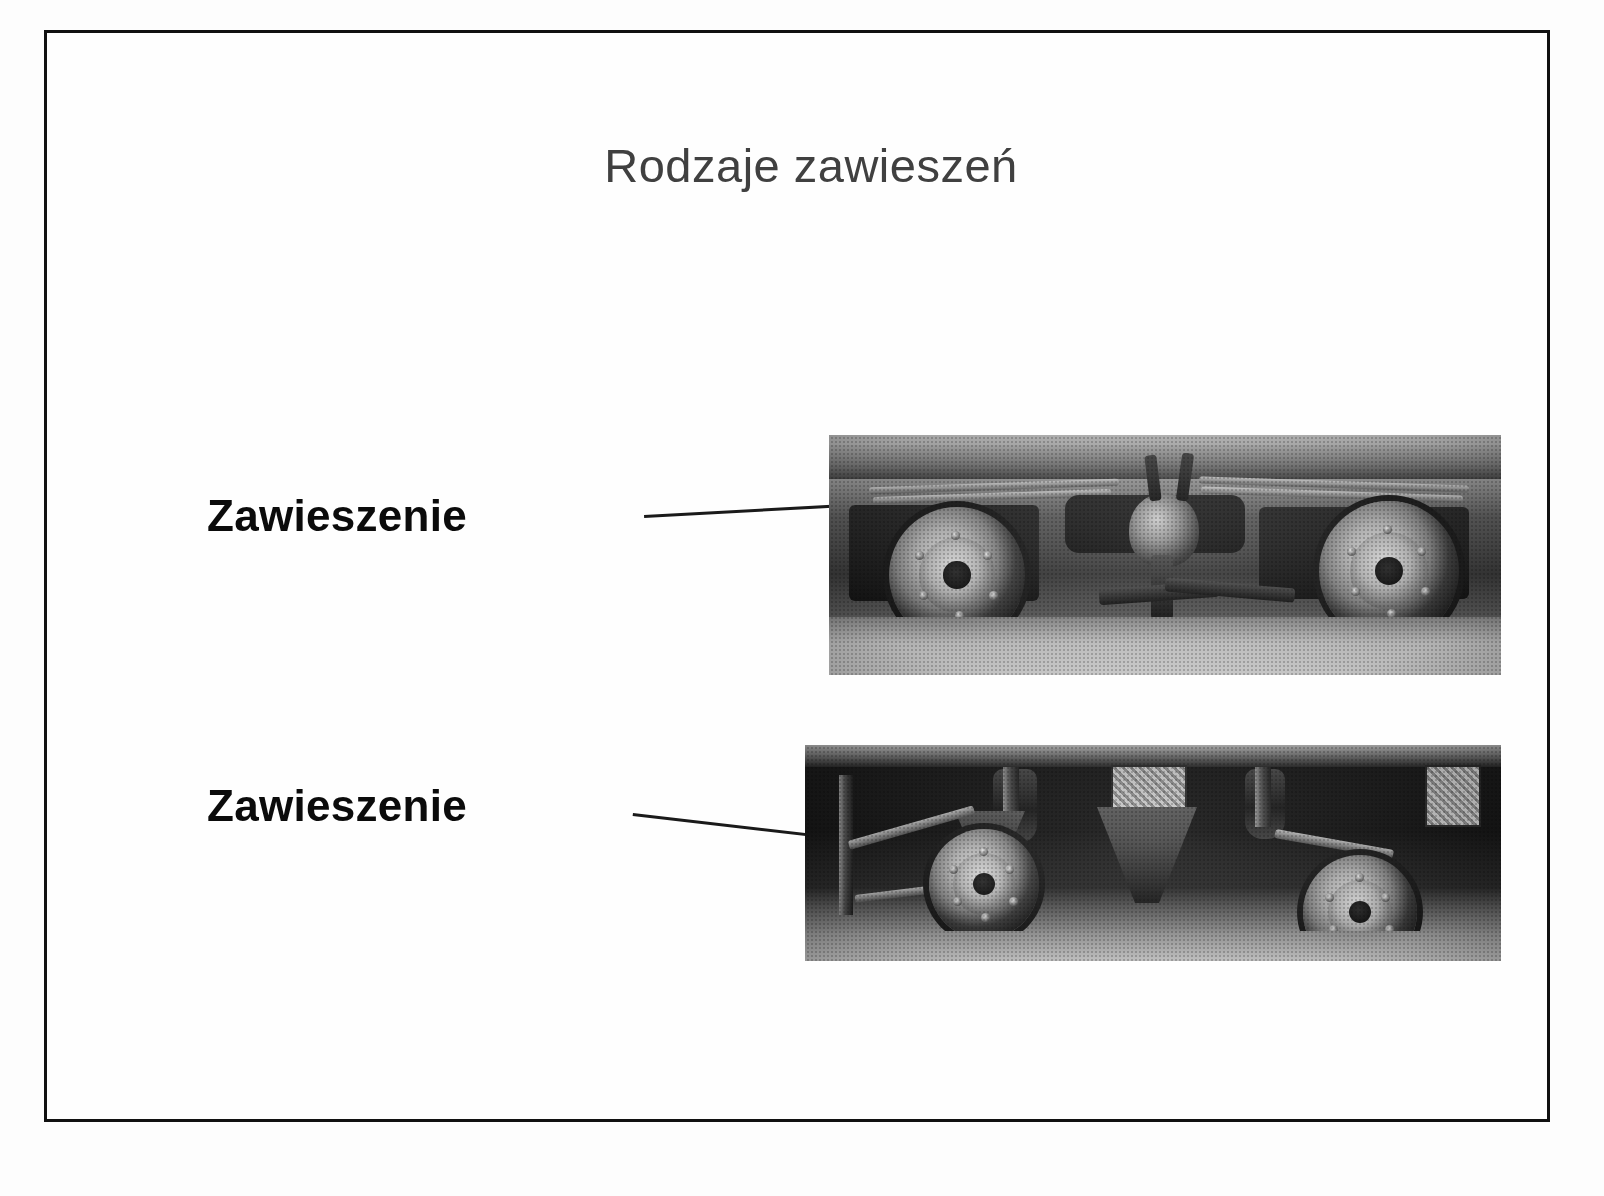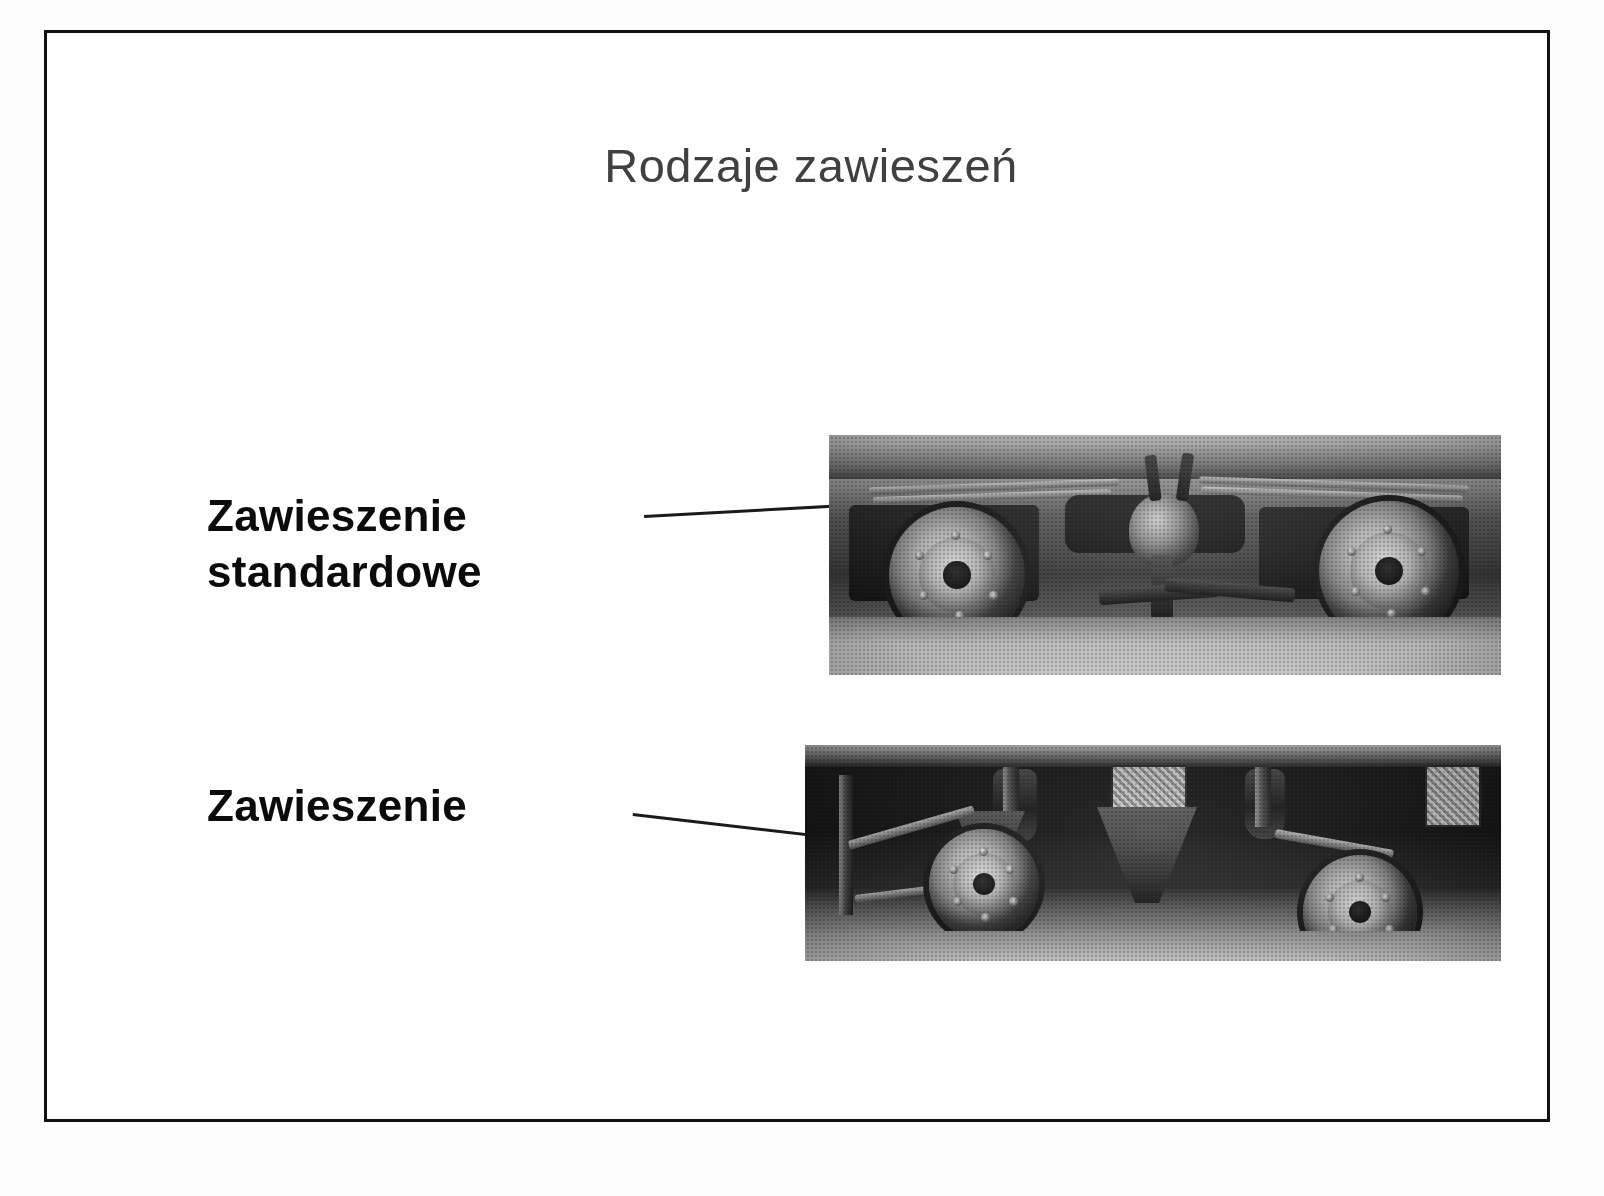--- a/index.html
+++ b/index.html
@@ -242,21 +242,20 @@
 <div class="slide-page">
 
   <div class="slide-frame">
 
     <div class="slide-title">
       <span class="slide-title-inner">Rodzaje zawieszeń</span>
     </div>
 
     <div class="label label-standard">
       <div>Zawieszenie</div>
-      <div>standardowe</div>
     </div>
 
     <div class="label label-pneumatic">
       <div>Zawieszenie</div>
     </div>
 
     <div class="leader leader-1"></div>
     <div class="leader leader-2"></div>
 
     <div class="photo photo-standard">

